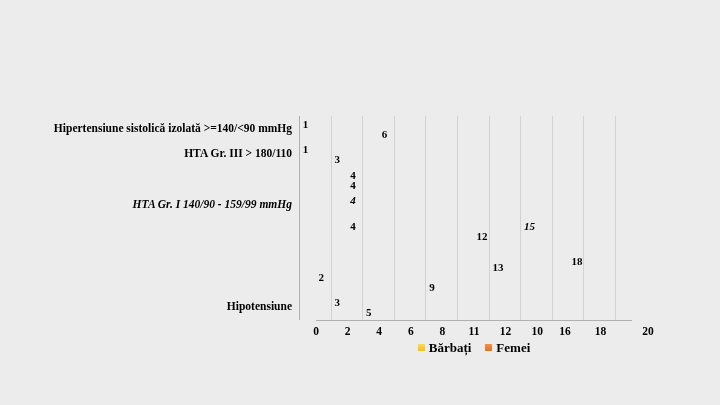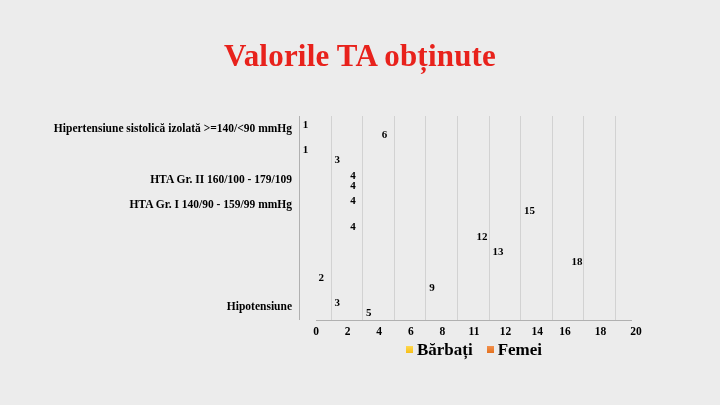--- a/index.html
+++ b/index.html
@@ -159,33 +159,32 @@
     height: 7px;
     display: inline-block;
   }
   .legend-swatch.male {
     background: linear-gradient(to bottom, #ffd84f 0%, #f6be18 100%);
   }
   .legend-swatch.female {
     background: linear-gradient(to bottom, #f2914e 0%, #e4711f 100%);
   }
   .legend-label {
-    font-size: 17px;
+    font-size: 13px;
     font-weight: bold;
     color: #000000;
     font-family: "Liberation Serif", "DejaVu Serif", serif;
     line-height: 1;
   }
 </style>
 </head>
 <body>
 
 <div id="chart-root">
 
-  <div class="chart-title">Valorile TA obținute</div>
 
   <div class="plot-area" id="plot-area">
       <div class="axis-line" style="left: 0px;"></div>
       <div class="gridline" style="left: 31.6px;"></div>
       <div class="gridline" style="left: 63.2px;"></div>
       <div class="gridline" style="left: 94.8px;"></div>
       <div class="gridline" style="left: 126.4px;"></div>
       <div class="gridline" style="left: 158px;"></div>
       <div class="gridline" style="left: 189.6px;"></div>
       <div class="gridline" style="left: 221.2px;"></div>
@@ -197,63 +196,63 @@
         <div class="bar-wrap bar-m" style="width: 15.8px;">
           <div class="bar"></div>
           <span class="bar-value" style="left: 100%;">1</span>
         </div>
         <div class="bar-wrap bar-f" style="width: 94.8px;">
           <div class="bar"></div>
           <span class="bar-value" style="left: 100%;">6</span>
         </div>
       </div>
       <div class="cat-row" style="top: 25.5px; height: 25.5px;">
+        <div class="cat-label">HTA Gr. III &gt; 180/110</div>
         <div class="bar-wrap bar-m" style="width: 15.8px;">
           <div class="bar"></div>
           <span class="bar-value" style="left: 100%;">1</span>
         </div>
         <div class="bar-wrap bar-f" style="width: 47.4px;">
           <div class="bar"></div>
           <span class="bar-value" style="left: 100%;">3</span>
         </div>
       </div>
       <div class="cat-row" style="top: 51px; height: 25.5px;">
-        <div class="cat-label">HTA Gr. II 160/100 - 179/109</div>
         <div class="bar-wrap bar-m" style="width: 63.2px;">
           <div class="bar"></div>
           <span class="bar-value" style="left: 100%;">4</span>
         </div>
         <div class="bar-wrap bar-f" style="width: 63.2px;">
           <div class="bar"></div>
           <span class="bar-value" style="left: 100%;">4</span>
         </div>
       </div>
-      <div class="cat-row" style="top: 76.5px; height: 25.5px;">
+      <div class="cat-row" style="top: 76.5px; height: 25.5px; font-style: italic;">
         <div class="cat-label">HTA Gr. I 140/90 - 159/99 mmHg</div>
         <div class="bar-wrap bar-m" style="width: 63.2px;">
           <div class="bar"></div>
           <span class="bar-value" style="left: 100%;">4</span>
         </div>
         <div class="bar-wrap bar-f" style="width: 237px;">
           <div class="bar"></div>
-          <span class="bar-value" style="left: 100%;">15</span>
+          <span class="bar-value" style="left: 100%; margin-top: 16px;">15</span>
         </div>
       </div>
       <div class="cat-row" style="top: 102px; height: 25.5px;">
         <div class="bar-wrap bar-m" style="width: 63.2px;">
           <div class="bar"></div>
           <span class="bar-value" style="left: 100%;">4</span>
         </div>
         <div class="bar-wrap bar-f" style="width: 189.6px;">
           <div class="bar"></div>
           <span class="bar-value" style="left: 100%;">12</span>
         </div>
       </div>
       <div class="cat-row" style="top: 127.5px; height: 25.5px;">
-        <div class="bar-wrap bar-m" style="width: 205.4px;">
+        <div class="bar-wrap bar-m" style="width: 205.4px; margin-top: 16px;">
           <div class="bar"></div>
           <span class="bar-value" style="left: 100%;">13</span>
         </div>
         <div class="bar-wrap bar-f" style="width: 284.4px;">
           <div class="bar"></div>
           <span class="bar-value" style="left: 100%;">18</span>
         </div>
       </div>
       <div class="cat-row" style="top: 153px; height: 25.5px;">
         <div class="bar-wrap bar-m" style="width: 31.6px;">
@@ -280,24 +279,24 @@
 
   <div class="x-axis" id="x-axis">
     <div class="x-axis-line"></div>
   <div class="x-tick-label" style="left: 0px;">0</div>
       <div class="x-tick-label" style="left: 31.6px;">2</div>
       <div class="x-tick-label" style="left: 63.2px;">4</div>
       <div class="x-tick-label" style="left: 94.8px;">6</div>
       <div class="x-tick-label" style="left: 126.4px;">8</div>
       <div class="x-tick-label" style="left: 158px;">11</div>
       <div class="x-tick-label" style="left: 189.6px;">12</div>
-      <div class="x-tick-label" style="left: 221.2px;">14</div>
+      <div class="x-tick-label" style="left: 221.2px;">10</div>
       <div class="x-tick-label" style="left: 249px; text-align: center;">16</div>
       <div class="x-tick-label" style="left: 284.4px;">18</div>
-      <div class="x-tick-label" style="left: 320px;">20</div>
+      <div class="x-tick-label" style="left: 332px;">20</div>
     </div>
 
   <div class="legend" id="legend">
       <div class="legend-item">
         <span class="legend-swatch male"></span>
         <span class="legend-label">Bărbați</span>
       </div>
       <div class="legend-item">
         <span class="legend-swatch female"></span>
         <span class="legend-label">Femei</span>

